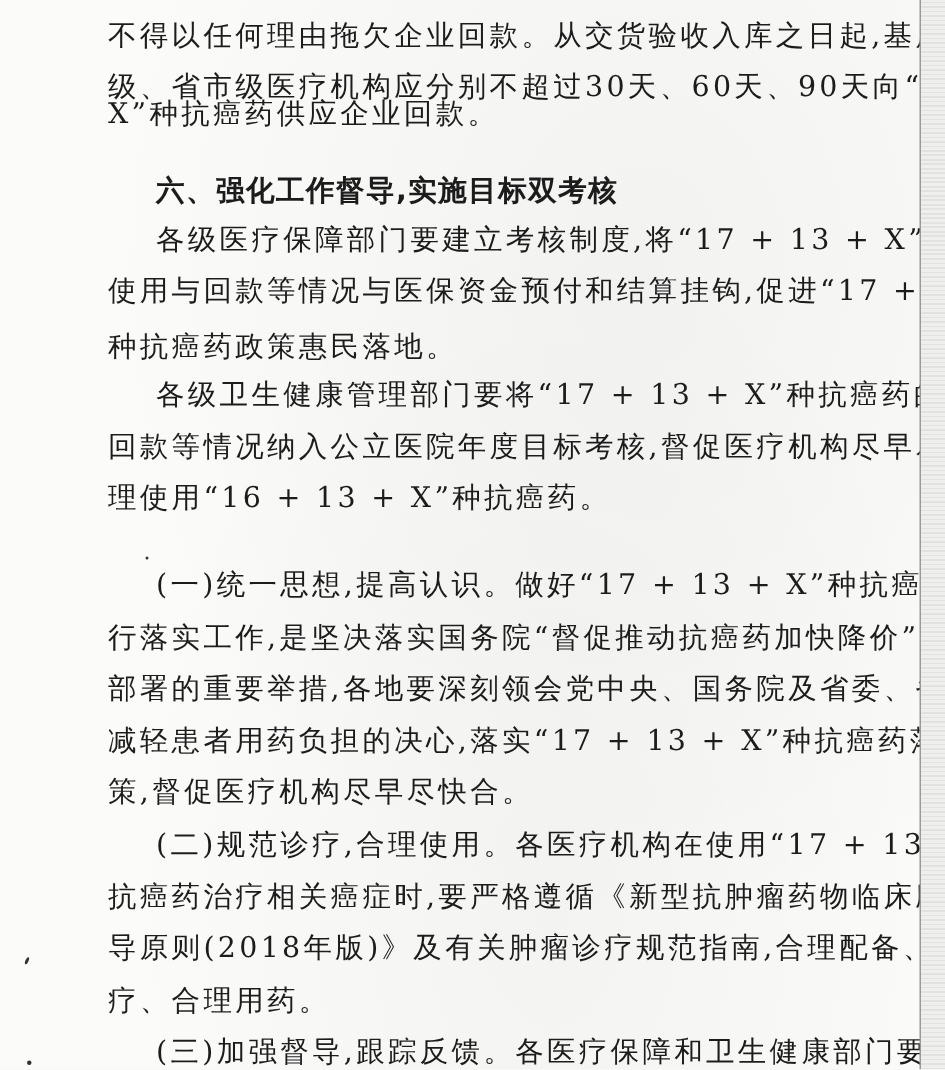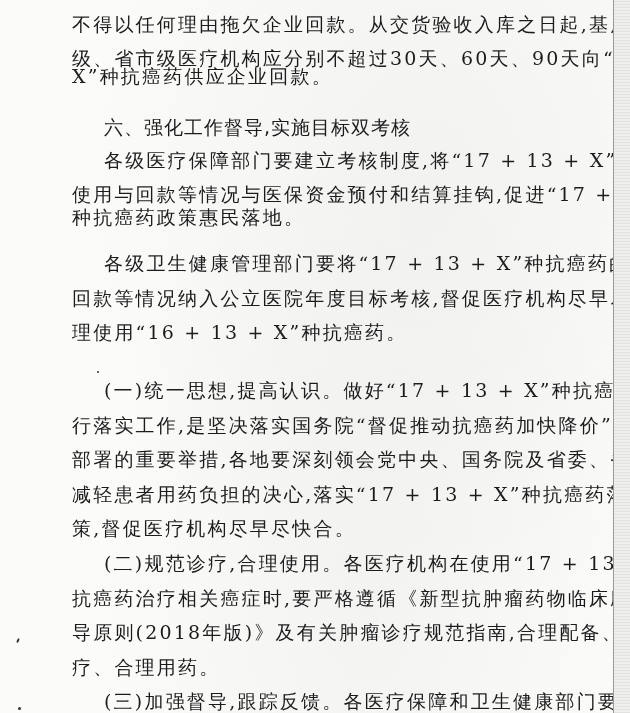--- a/index.html
+++ b/index.html
@@ -24,38 +24,38 @@
   .line {
     position: absolute; left: 72px; width: 474px; height: 24px;
     font-size: 19px; line-height: 24px; white-space: nowrap;
     letter-spacing: 2.2px;
     text-align: justify; text-align-last: justify;
   }
   .line.last { text-align-last: left; }
   .line.indent { left: 104px; width: 442px; }
   .heading {
     font-family: "DejaVu Sans", "Liberation Sans", sans-serif;
-    font-weight: normal; letter-spacing: 1px; text-align-last: left;
+    font-weight: bold; letter-spacing: 1px; text-align-last: left;
   }
   .speck { position: absolute; background: #333; border-radius: 50%; }
 </style>
 </head>
 <body>
 
 <div class="page">
 
   <div class="line" style="top:12px">不得以任何理由拖欠企业回款。从交货验收入库之日起,基层、县</div>
   <div class="line" style="top:46px">级、省市级医疗机构应分别不超过30天、60天、90天向“17 + 13 +</div>
   <div class="line last" style="top:64px">X”种抗癌药供应企业回款。</div>
 
   <div class="line indent heading" style="top:115px">六、强化工作督导,实施目标双考核</div>
 
   <div class="line indent" style="top:148px">各级医疗保障部门要建立考核制度,将“17 + 13 + X”种抗癌药</div>
   <div class="line" style="top:182px">使用与回款等情况与医保资金预付和结算挂钩,促进“17 + 13 + X”</div>
-  <div class="line last" style="top:205px">种抗癌药政策惠民落地。</div>
+  <div class="line last" style="top:219px">种抗癌药政策惠民落地。</div>
 
   <div class="line indent" style="top:251px">各级卫生健康管理部门要将“17 + 13 + X”种抗癌药的使用与</div>
   <div class="line" style="top:286px">回款等情况纳入公立医院年度目标考核,督促医疗机构尽早尽快合</div>
   <div class="line last" style="top:320px">理使用“16 + 13 + X”种抗癌药。</div>
 
 
   <div class="line indent" style="top:378px">(一)统一思想,提高认识。做好“17 + 13 + X”种抗癌药政策执</div>
   <div class="line" style="top:413px">行落实工作,是坚决落实国务院“督促推动抗癌药加快降价”决策</div>
   <div class="line" style="top:447px">部署的重要举措,各地要深刻领会党中央、国务院及省委、省政府对</div>
   <div class="line" style="top:482px">减轻患者用药负担的决心,落实“17 + 13 + X”种抗癌药落地惠民政</div>

